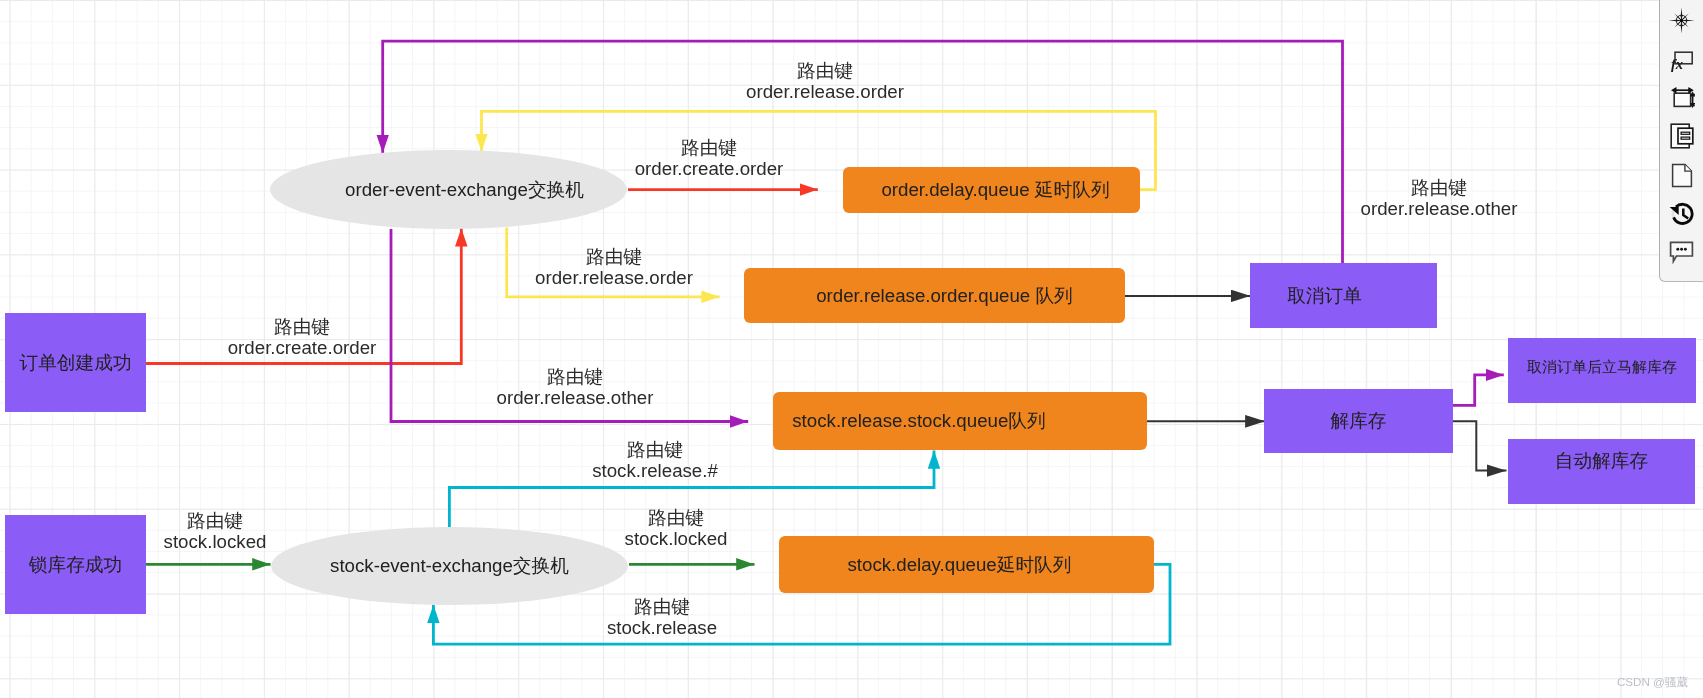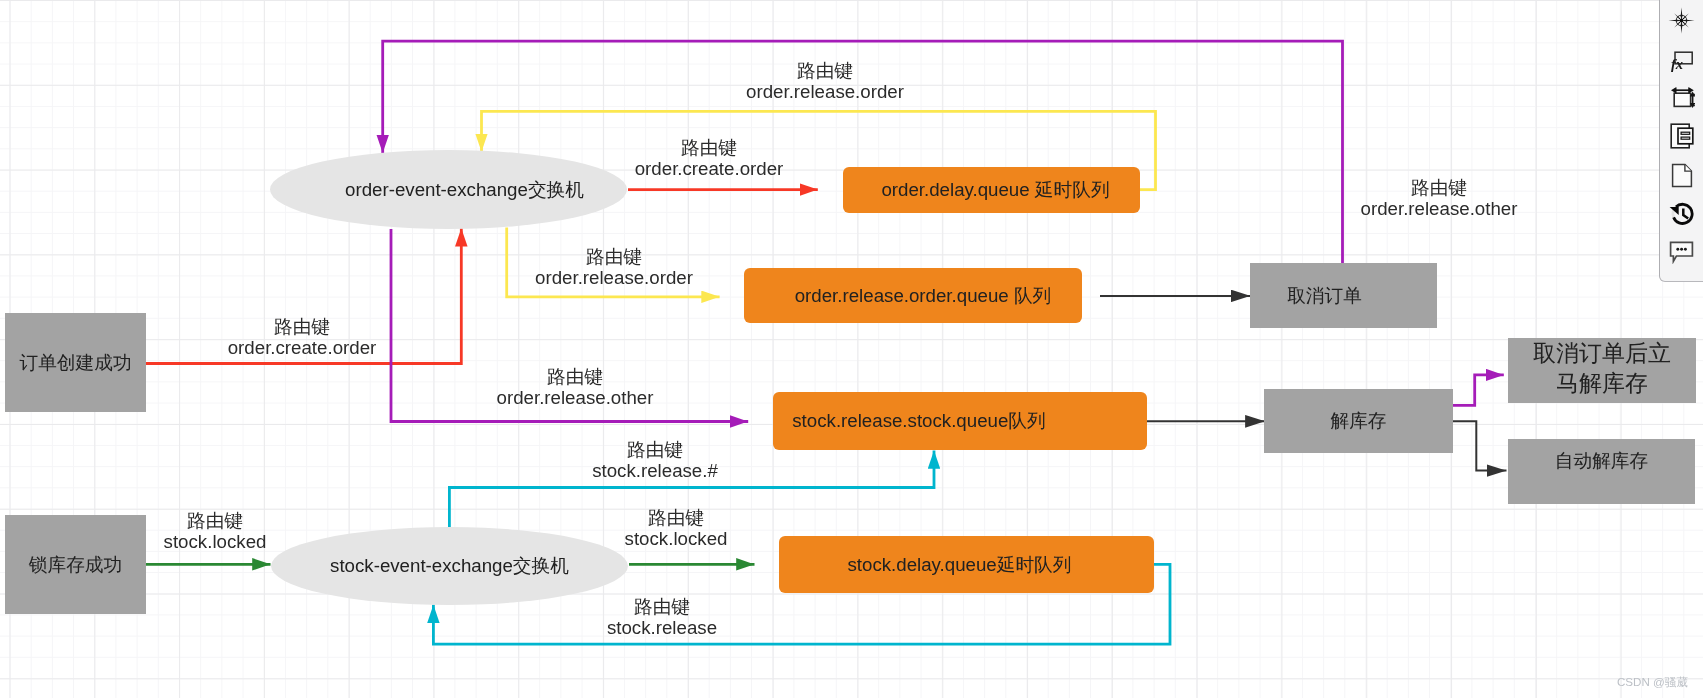--- a/index.html
+++ b/index.html
@@ -12,21 +12,21 @@
         background-image:
           linear-gradient(to right,#eaeaec 1px,transparent 1px),
           linear-gradient(to bottom,#eaeaec 1px,transparent 1px),
           linear-gradient(to right,#f5f5f7 1px,transparent 1px),
           linear-gradient(to bottom,#f5f5f7 1px,transparent 1px);
         background-size:84.8px 84.8px,84.8px 84.8px,21.2px 21.2px,21.2px 21.2px;
         background-position:9.5px 0px,0 0px,9.5px 0px,0 0px;}
   svg#links{position:absolute;left:0;top:0;width:1703px;height:698px;}
   .node{position:absolute;box-sizing:border-box;display:flex;align-items:center;
         justify-content:center;text-align:center;color:#212121;line-height:1.25;}
-  .nd-green{background:#a3a3a3;}
+  .nd-green{background:#8b5cf6;font-family:Liberation Serif, serif;}
   .nd-orange{background:#ef851c;border-radius:6px;margin-left:25px;}
   .nd-ellipse{background:#e5e5e5;border-radius:50%;}
   .elabel{position:absolute;color:#2b2b2b;text-align:center;white-space:nowrap;
           line-height:21.3px;transform:translate(-50%,-50%);font-size:18.7px;}
   .elabel>div{line-height:21.3px;}
   
   #rail{position:absolute;right:0;top:0;width:44.5px;height:282px;
         background:#f4f4f5;border-left:1px solid #aeaeb2;
         border-bottom:1px solid #b8b8bc;border-bottom-left-radius:6px;
         box-sizing:border-box;}
@@ -99,37 +99,37 @@
   </div>
 
   <div class="node nd-ellipse" style="left:270px;top:150px;width:357px;height:79px;font-size:18.7px;padding-left:32px;">
     <span>order-event-exchange交换机</span>
   </div>
 
   <div class="node nd-orange" style="left:818px;top:167px;width:297px;height:46px;font-size:18.7px;padding-left:8px;">
     <span>order.delay.queue 延时队列</span>
   </div>
 
-  <div class="node nd-orange" style="left:719px;top:268px;width:338px;height:55px;font-size:18.7px;padding-left:20px;">
+  <div class="node nd-orange" style="left:719px;top:268px;width:381px;height:55px;font-size:18.7px;padding-left:20px;">
     <span>order.release.order.queue 队列</span>
   </div>
 
   <div class="node nd-green" style="left:1250px;top:263px;width:187px;height:65px;font-size:18.7px;padding-right:38px;">
     <span>取消订单</span>
   </div>
 
   <div class="node nd-orange" style="left:748px;top:392px;width:374px;height:58px;font-size:18.7px;padding-right:82px;">
     <span>stock.release.stock.queue队列</span>
   </div>
 
   <div class="node nd-green" style="left:1264px;top:389px;width:189px;height:64px;font-size:18.7px;">
     <span>解库存</span>
   </div>
 
-  <div class="node nd-green" style="left:1508px;top:338px;width:188px;height:65px;font-size:23px;line-height:30px;padding-bottom:6px;">
+  <div class="node nd-green" style="left:1508px;top:338px;width:188px;height:65px;font-size:15px;line-height:23px;padding-bottom:6px;text-align:right;">
     <span style="display:block;width:150px;">取消订单后立马解库存</span>
   </div>
 
   <div class="node nd-green" style="left:1508px;top:439px;width:187px;height:65px;font-size:18.7px;padding-bottom:22px;">
     <span>自动解库存</span>
   </div>
 
   <div class="node nd-green" style="left:5px;top:515px;width:141px;height:99px;font-size:18.7px;">
     <span>锁库存成功</span>
   </div>

